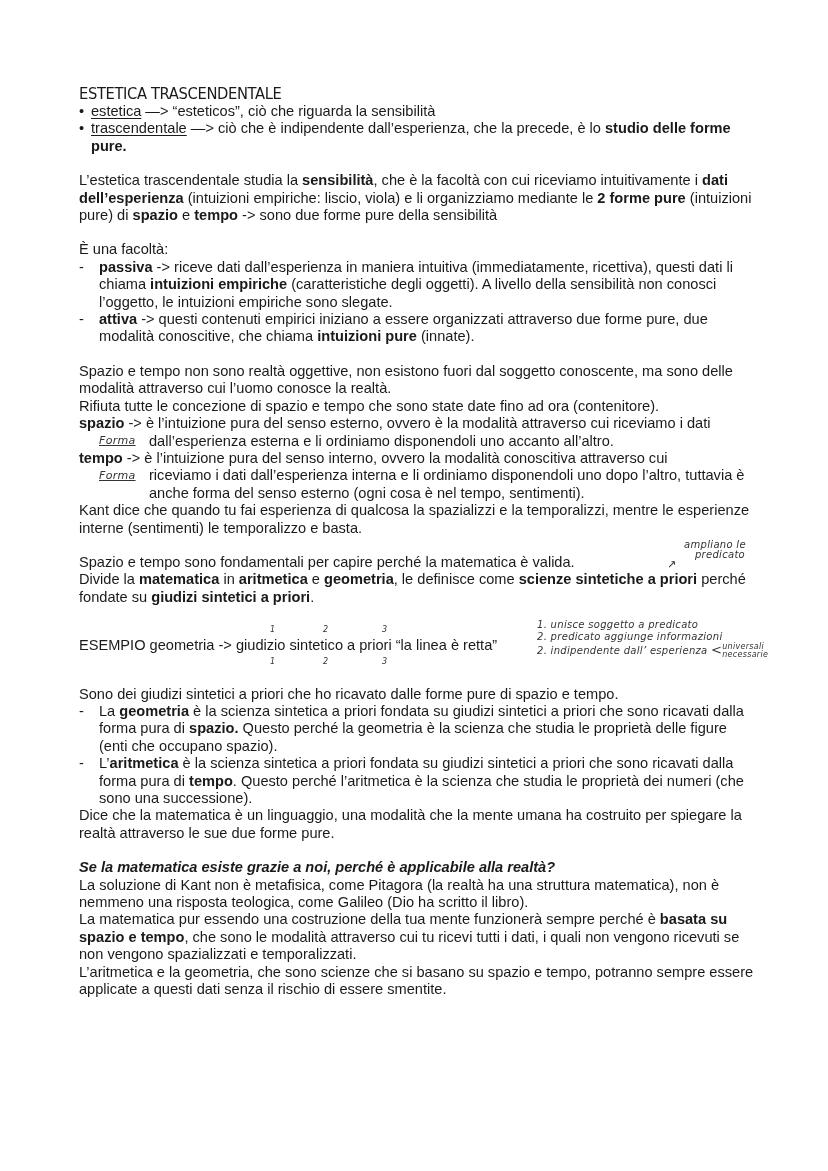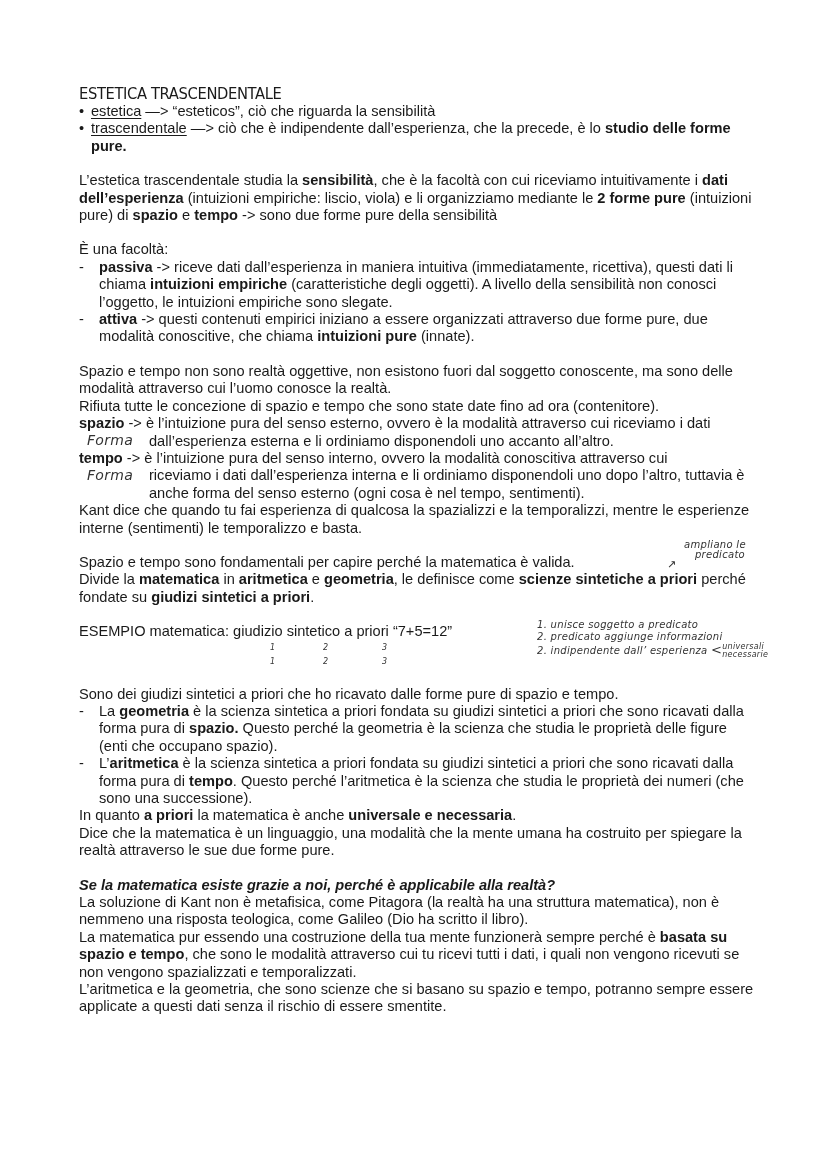--- a/index.html
+++ b/index.html
@@ -11,21 +11,21 @@
   .gap { height: 17px; }
   .bullet-item { position: relative; padding-left: 12px; }
   .bullet-item .mark { position: absolute; left: 0; top: 0; }
   .dash-item { position: relative; padding-left: 20px; }
   .dash-item .mark { position: absolute; left: 0; top: 0; }
   u { text-decoration: underline; text-underline-offset: 2px; }
   b { font-weight: bold; }
   .def { position: relative; }
   .def .cont { padding-left: 70px; display: block; }
   .hand { font-family: "DejaVu Sans", sans-serif; color: #333; font-size: 10px; font-style: italic; letter-spacing: 0.3px; }
-  .forma { position: absolute; left: 8px; font-size: 14px; }
+  .forma { position: absolute; left: 20px; font-size: 11px; text-decoration: underline; }
   .nums { position: relative; height: 14px; }
   .nums span { position: absolute; top: -2px; font-size: 8px; }
   .note-right { position: absolute; }
   .q { font-style: italic; font-weight: bold; }
 </style>
 </head>
 <body>
 
 <div class="page">
   <h1 class="title">ESTETICA TRASCENDENTALE</h1>
@@ -75,26 +75,26 @@
     <span class="hand note-right" style="left:588px; top:2px; font-size:11px;">↗</span>
     <div class="hand note-right" style="left:588px; top:-14px; line-height:10px; text-align:center; width:96px;">
       <div>ampliano le</div>
       <div style="padding-left:10px;">predicato</div>
     </div>
     <p><span>Divide la </span><b>matematica</b><span> in </span><b>aritmetica</b><span> e </span><b>geometria</b><span>, le definisce come </span><b>scienze sintetiche a priori</b><span> perché fondate su </span><b>giudizi sintetici a priori</b><span>.</span></p>
   </div>
 
   <div class="gap"></div>
   <div style="position:relative;">
-    <p>ESEMPIO matematica: giudizio sintetico a priori  “7+5=12”</p>
     <div class="nums hand">
       <span style="left:191px">1</span>
       <span style="left:244px">2</span>
       <span style="left:303px">3</span>
     </div>
+    <p>ESEMPIO geometria -&gt; giudizio sintetico a priori “la linea è retta”</p>
     <div class="nums hand">
       <span style="left:191px">1</span>
       <span style="left:244px">2</span>
       <span style="left:303px">3</span>
     </div>
     <div class="hand note-right" style="left:458px; top:-4px; line-height:12px; font-size:10px; white-space:nowrap;">
       <div>1. unisce soggetto a predicato</div>
       <div>2. predicato aggiunge informazioni</div>
       <div><span>2. indipendente dall’ esperienza</span> <span style="font-size:13px">&lt;</span><span style="display:inline-block; vertical-align:middle; font-size:8px; line-height:8px;"><span style="display:block">universali</span><span style="display:block">necessarie</span></span></div>
     </div>
@@ -103,21 +103,20 @@
   <div class="gap"></div>
   <p>Sono dei giudizi sintetici a priori che ho ricavato dalle forme pure di spazio e tempo.</p>
   <div class="dash-item">
     <span class="mark">-</span>
     <span>La </span><b>geometria</b><span> è la scienza sintetica a priori fondata su giudizi sintetici a priori che sono ricavati dalla forma pura di </span><b>spazio.</b><span> Questo perché la geometria è la scienza che studia le proprietà delle figure (enti che occupano spazio).</span>
   </div>
   <div class="dash-item">
     <span class="mark">-</span>
     <span>L’</span><b>aritmetica</b><span> è la scienza sintetica a priori fondata su giudizi sintetici a priori che sono ricavati dalla forma pura di </span><b>tempo</b><span>. Questo perché l’aritmetica è la scienza che studia le proprietà dei numeri (che sono una successione).</span>
   </div>
-  <p><span>In quanto </span><b>a priori</b><span> la matematica è anche </span><b>universale e necessaria</b><span>.</span></p>
   <p>Dice che la matematica è un linguaggio, una modalità che la mente umana ha costruito per spiegare la realtà attraverso le sue due forme pure.</p>
 
   <div class="gap"></div>
   <p class="q">Se la matematica esiste grazie a noi, perché è applicabile alla realtà?</p>
   <p>La soluzione di Kant non è metafisica, come Pitagora (la realtà ha una struttura matematica), non è nemmeno una risposta teologica, come Galileo (Dio ha scritto il libro).</p>
   <p><span>La matematica pur essendo una costruzione della tua mente funzionerà sempre perché è </span><b>basata su spazio e tempo</b><span>, che sono le modalità attraverso cui tu ricevi tutti i dati, i quali non vengono ricevuti se non vengono spazializzati e temporalizzati.</span></p>
   <p>L’aritmetica e la geometria, che sono scienze che si basano su spazio e tempo, potranno sempre essere applicate a questi dati senza il rischio di essere smentite.</p>
 </div>
 
 </body></html>

